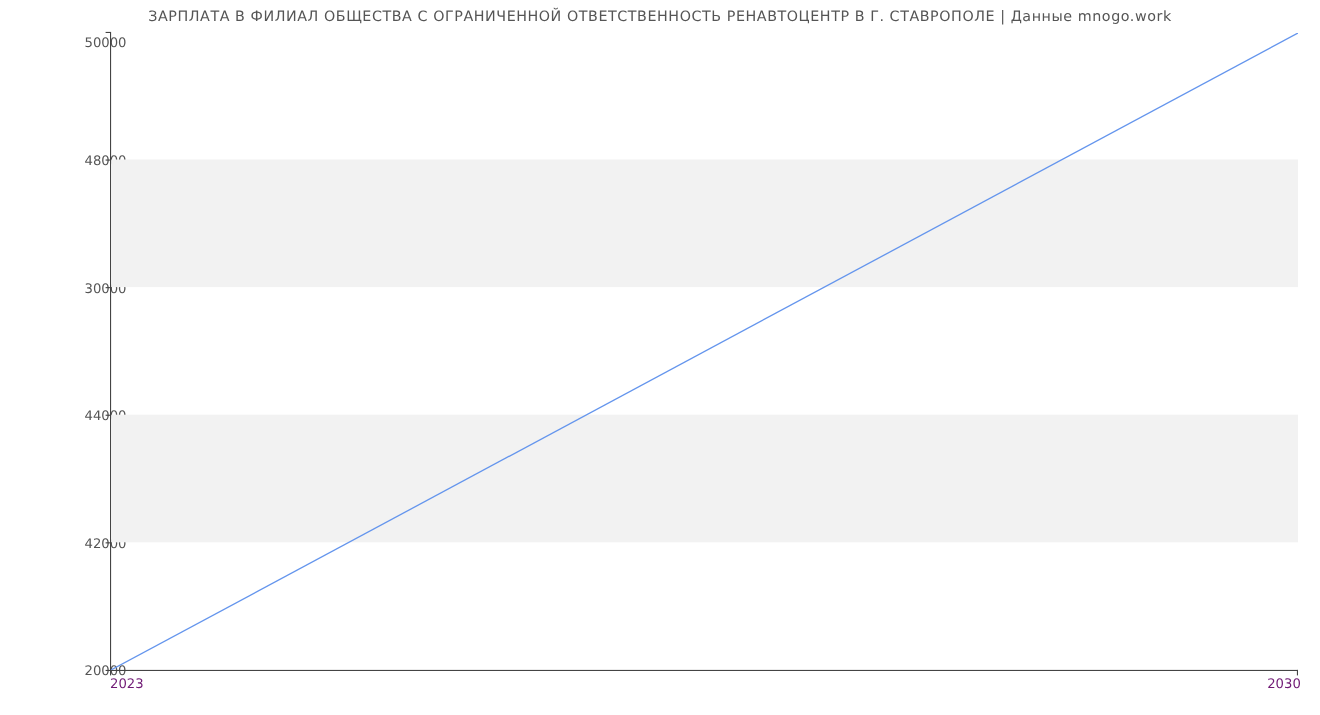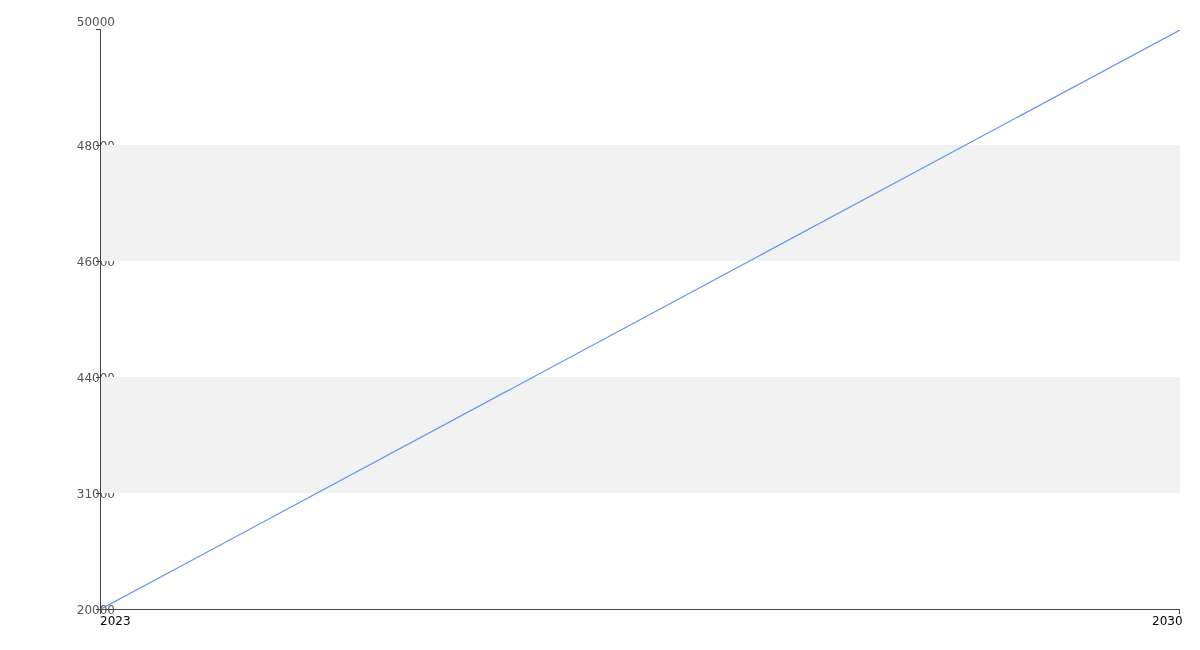--- a/index.html
+++ b/index.html
@@ -55,21 +55,21 @@
     position: absolute;
     left: -5px;
     width: 5px;
     height: 1px;
     background: #444;
   }
   .x-tick {
     position: absolute;
     top: 614px;
     font-size: 12px;
-    color: #000000;
+    color: #701a75;
   }
   .x-tick-mark {
     position: absolute;
     top: 609px;
     width: 1px;
     height: 5px;
     background: #444;
   }
   .data-line {
     position: absolute;
@@ -78,27 +78,28 @@
     width: 100%;
     height: 100%;
     pointer-events: none;
   }
 </style>
 </head>
 <body>
 
 <div class="chart-wrap">
 
+  <div class="chart-title">ЗАРПЛАТА В ФИЛИАЛ ОБЩЕСТВА С ОГРАНИЧЕННОЙ ОТВЕТСТВЕННОСТЬ РЕНАВТОЦЕНТР В Г. СТАВРОПОЛЕ | Данные mnogo.work</div>
 
   <div class="y-tick" style="top:610px">20000</div>
-  <div class="y-tick" style="top:494px">31000</div>
+  <div class="y-tick" style="top:494px">42000</div>
   <div class="y-tick" style="top:378px">44000</div>
-  <div class="y-tick" style="top:262px">46000</div>
+  <div class="y-tick" style="top:262px">30000</div>
   <div class="y-tick" style="top:146px">48000</div>
-  <div class="y-tick" style="top:22px">50000</div>
+  <div class="y-tick" style="top:39px">50000</div>
 
   <div class="plot-area">
 
     <div class="band" style="bottom:116px; height:116px;"></div>
     <div class="band" style="bottom:348px; height:116px;"></div>
 
     <div class="y-tick-mark" style="top:579px"></div>
     <div class="y-tick-mark" style="top:463px"></div>
     <div class="y-tick-mark" style="top:347px"></div>
     <div class="y-tick-mark" style="top:231px"></div>

